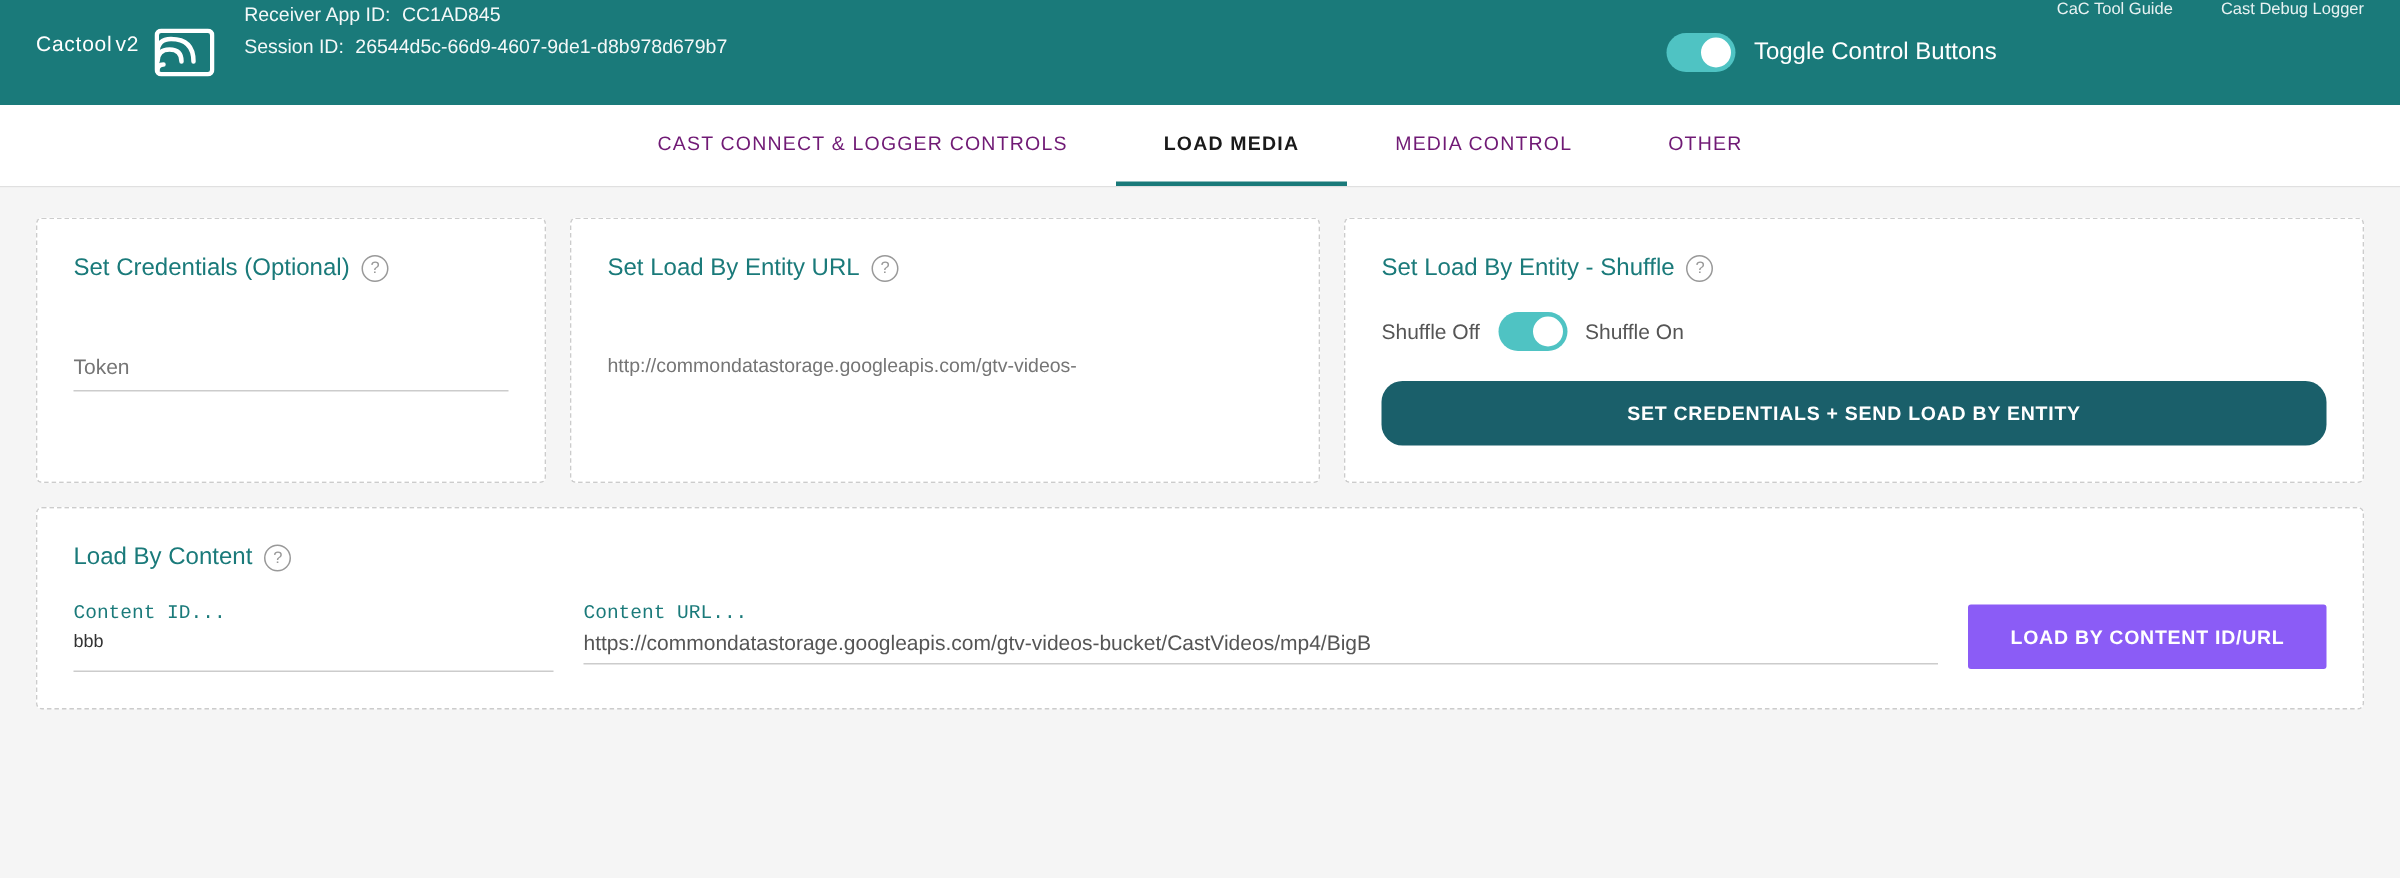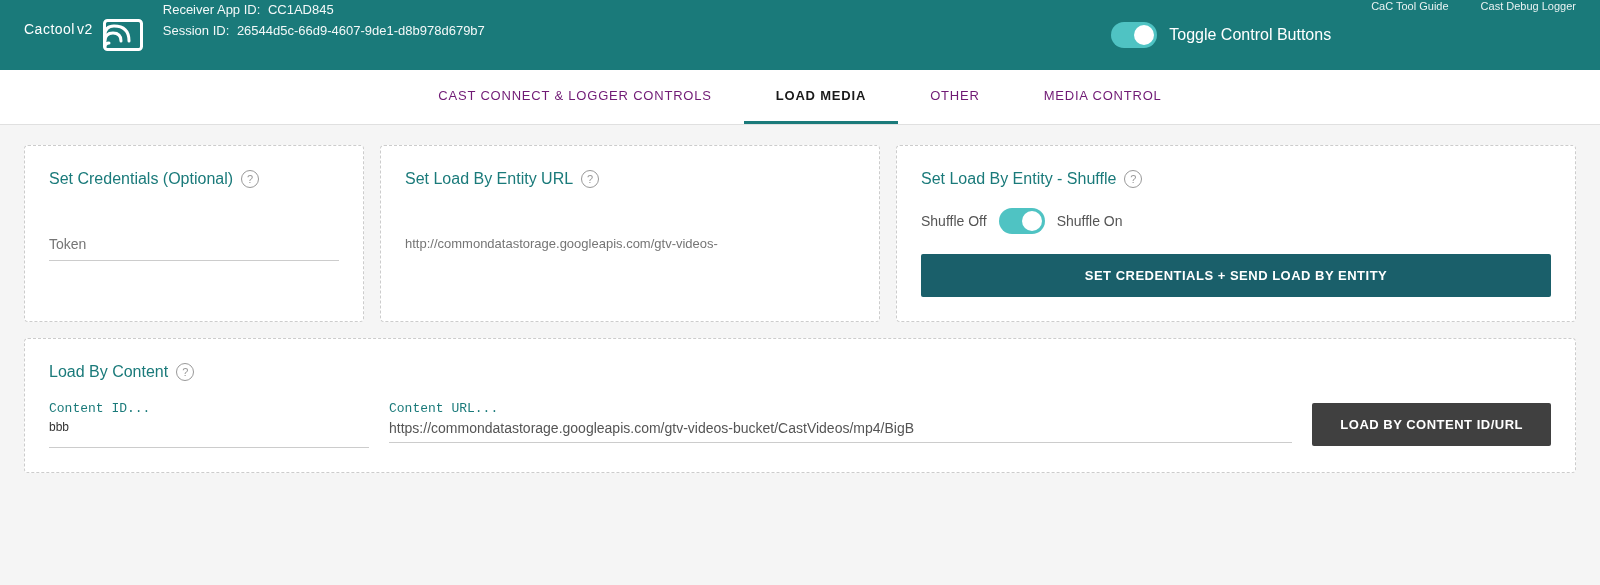--- a/index.html
+++ b/index.html
@@ -210,21 +210,21 @@
 
     .btn-dark {
       background: #1a5f6a;
       color: white;
       border: none;
       padding: 14px 20px;
       font-size: 13px;
       letter-spacing: 0.5px;
       font-weight: 600;
       cursor: pointer;
-      border-radius: 2px;
+      border-radius: 14px;
       width: 100%;
       text-transform: uppercase;
     }
 
     
     .card-full {
       width: 100%;
       background: white;
       border: 1px dashed #ccc;
       border-radius: 4px;
@@ -262,21 +262,21 @@
       font-size: 14px;
       color: #555;
       border-bottom: 1px solid #ccc;
       padding-bottom: 6px;
       white-space: nowrap;
       overflow: hidden;
       text-overflow: ellipsis;
     }
 
     .btn-load {
-      background: #404040;
+      background: #8b5cf6;
       color: white;
       border: none;
       padding: 14px 28px;
       font-size: 13px;
       letter-spacing: 0.5px;
       font-weight: 600;
       cursor: pointer;
       border-radius: 2px;
       white-space: nowrap;
       align-self: center;
@@ -315,22 +315,22 @@
   </div>
   <div class="header-nav">
     <a>CaC Tool Guide</a>
     <a>Cast Debug Logger</a>
   </div>
 </div>
 
 <div class="tabs-bar">
   <div class="tab">CAST CONNECT &amp; LOGGER CONTROLS</div>
   <div class="tab active">LOAD MEDIA</div>
+  <div class="tab">MEDIA CONTROL</div>
   <div class="tab">OTHER</div>
-  <div class="tab">MEDIA CONTROL</div>
 </div>
 
 <div class="main-content">
 
   <div class="card-row">
 
     <div class="card card-credentials">
       <div class="card-title">
         <span>Set Credentials (Optional)</span>
         <span class="help-icon">?</span>

